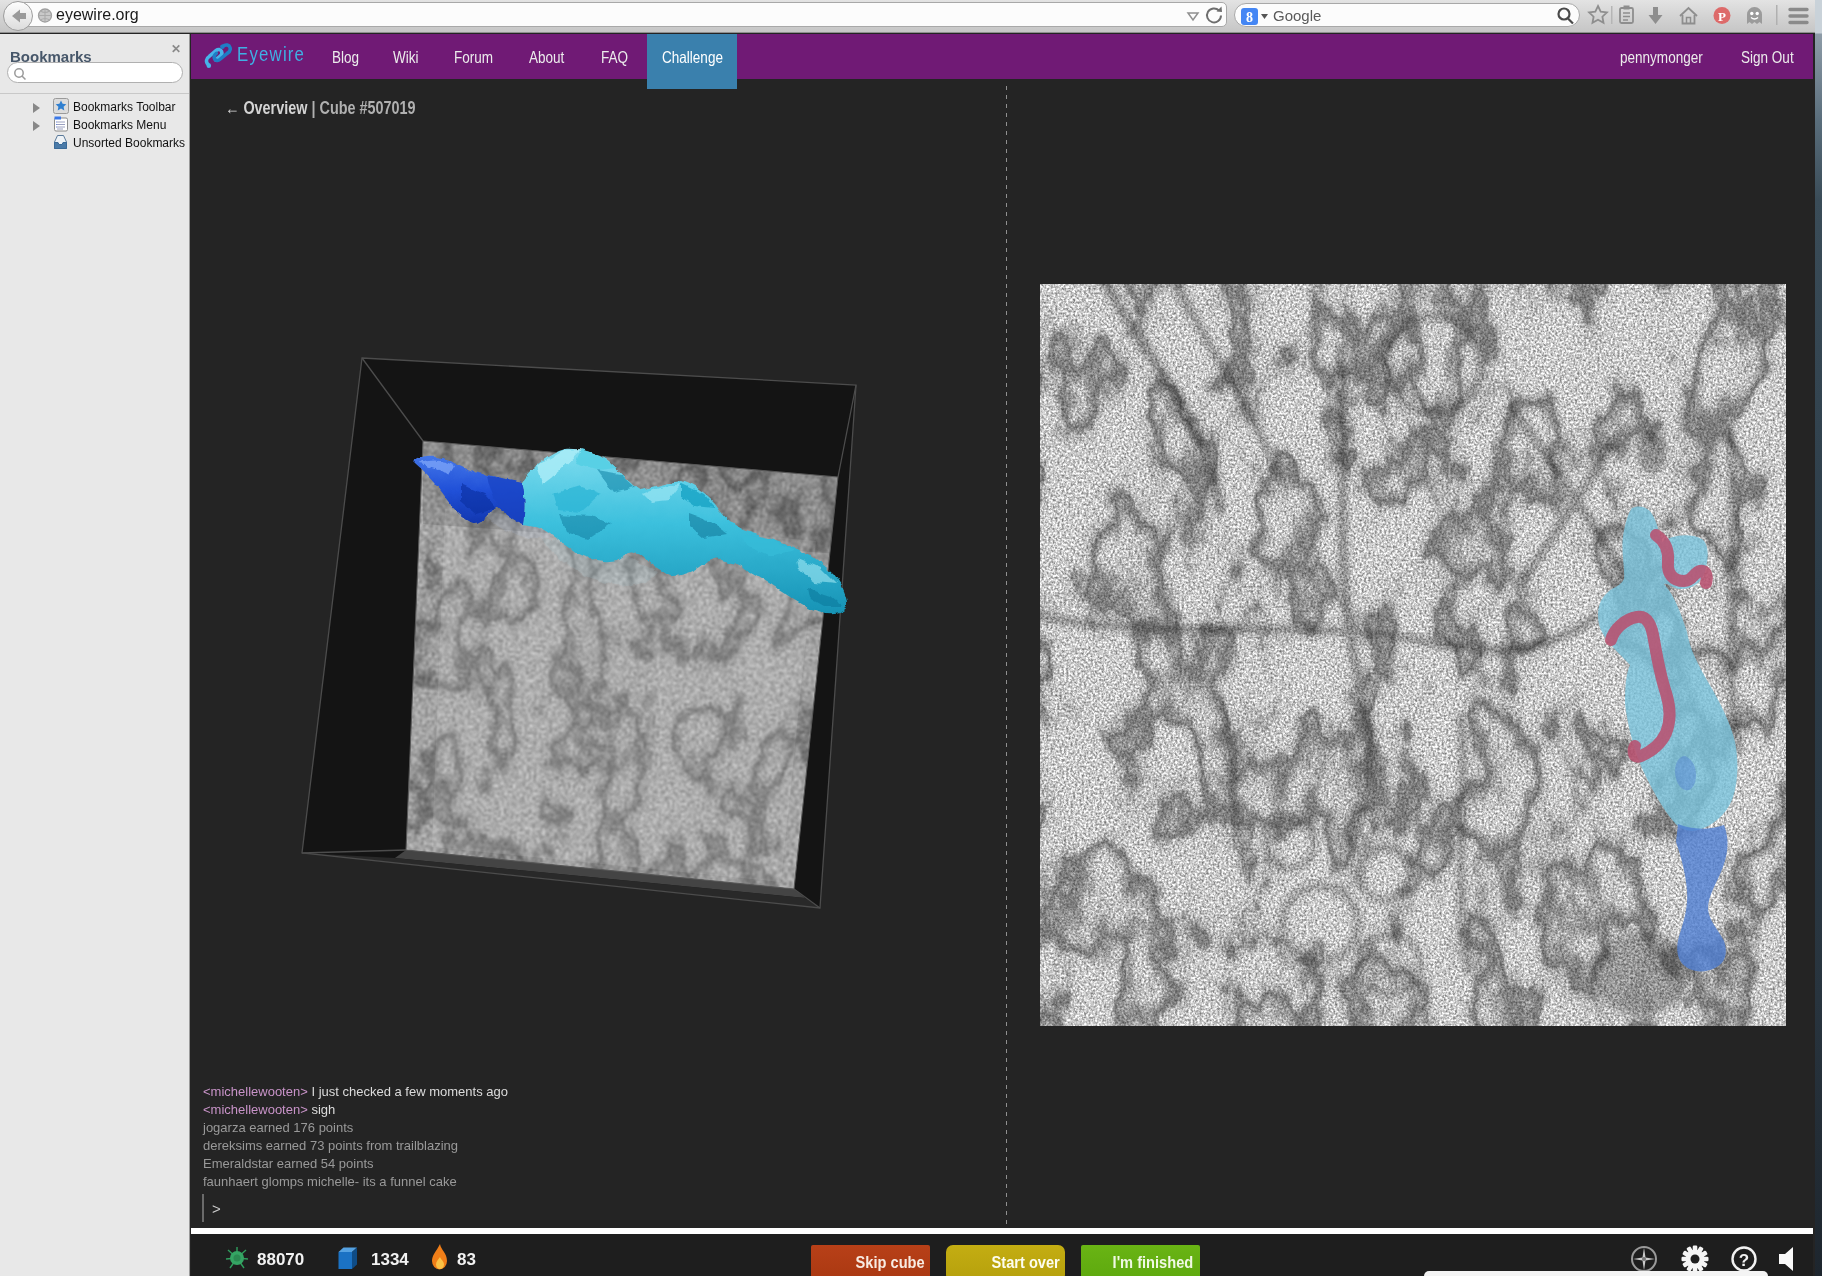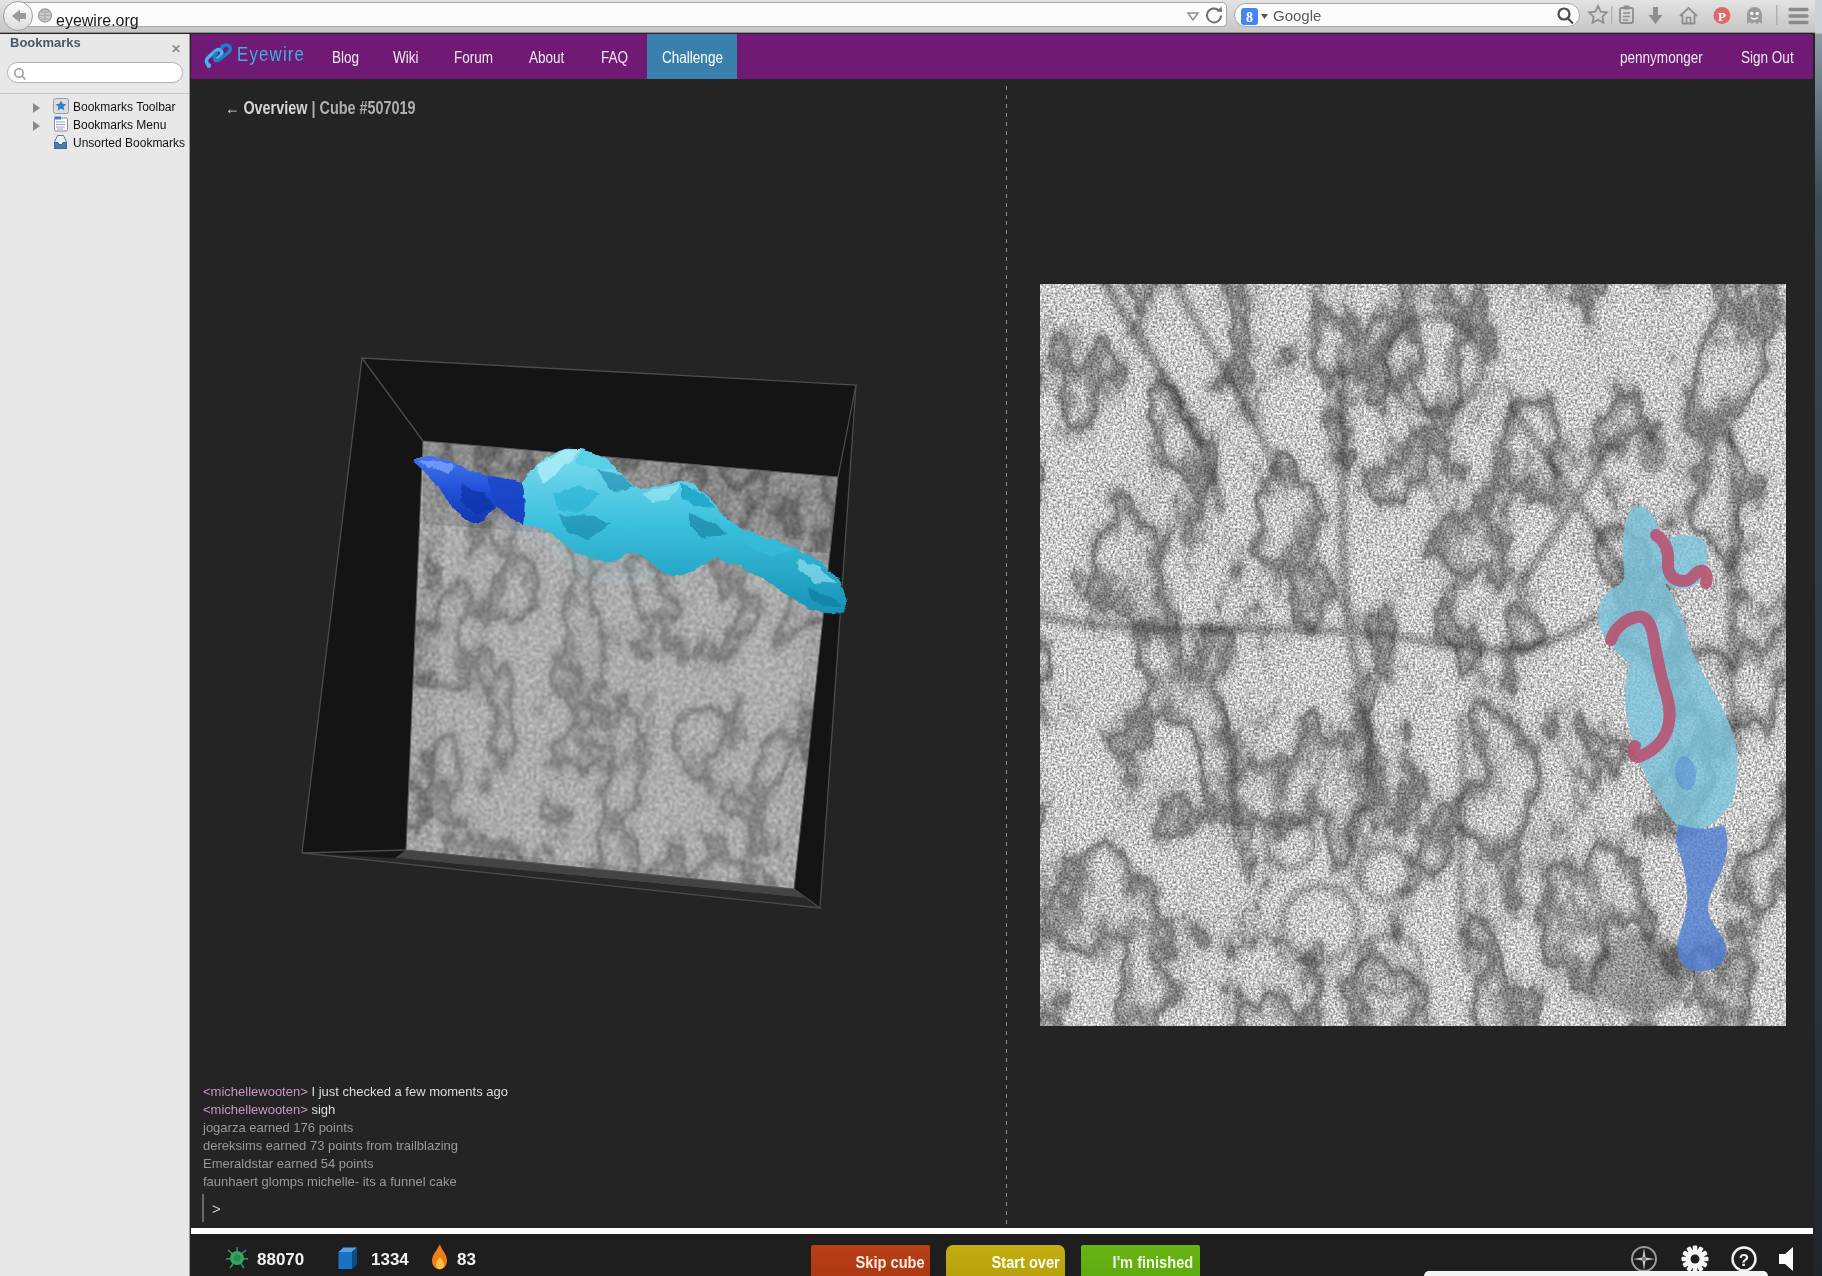--- a/index.html
+++ b/index.html
@@ -14,35 +14,35 @@
   background:linear-gradient(#fdfdfd,#dcdcdc); border:1px solid #9d9d9d; }
 #urlbar { position:absolute; left:18px; top:2px; width:1209px; height:25px;
   background:#fcfcfc; border:1px solid #a8a8a8; border-radius:5px; }
 #searchbox { position:absolute; left:1234px; top:3px; width:346px; height:24px;
   background:#fcfcfc; border:1px solid #a8a8a8; border-radius:12px; }
 .tbicon { position:absolute; top:0; }
 
 
 #sidebar { position:absolute; left:0; top:34px; width:190px; height:1242px;
   background:#e8e8e8; border-right:1px solid #9a9a9a; }
-#sbhead { position:absolute; left:10px; top:1px; font-size:13px; font-weight:bold; color:#47576a; }
+#sbhead { position:absolute; left:10px; top:14px; font-size:15px; font-weight:bold; color:#47576a; }
 #sbclose { position:absolute; right:8px; top:8px; color:#8a8a8a; font-size:12px; font-weight:bold; }
 #sbsearch { position:absolute; left:7px; top:28px; width:176px; height:21px; background:#fff;
   border:1px solid #b0b0b0; border-radius:11px; }
 #sbsep { position:absolute; left:0; top:59px; width:100%; height:1px; background:#c8c8c8; }
 .sbrow { position:absolute; left:0; width:100%; height:18px; font-size:12px; color:#111;margin-left:32px; }
 .sbrow .lbl { position:absolute; left:41px; top:2px; }
 .tri { position:absolute; left:1px; top:5px; width:0; height:0; border-left:7px solid #888; border-top:5px solid transparent; border-bottom:5px solid transparent; }
 
 
 #app { position:absolute; left:191px; top:34px; width:1622px; height:1242px; background:#242424; }
 #nav { position:absolute; left:0; top:0; width:1622px; height:45px; background:#701a75; }
 .navlink { position:absolute; top:14px; font-size:16.5px; color:#ececec; white-space:nowrap;
   display:inline-block; transform:scaleX(0.82); transform-origin:0 50%; }
-#challenge { position:absolute; left:456px; top:0; width:90px; height:45px; background:#3a80ad; }
+#challenge { position:absolute; left:456px; top:0; width:90px; height:55px; background:#3a80ad; }
 #challenge span { position:absolute; left:15px; top:14px; font-size:16.5px; color:#fff; white-space:nowrap;
   display:inline-block; transform:scaleX(0.82); transform-origin:0 50%; }
 #crumb { position:absolute; left:34px; top:64px; font-size:18px; font-weight:bold; color:#d4d4d4; white-space:nowrap;
   display:inline-block; transform:scaleX(0.80); transform-origin:0 50%; }
 #crumb .dim { color:#b0b0b0; }
 #divider { position:absolute; left:815px; top:52px; width:1px; height:1152px;
   background:repeating-linear-gradient(to bottom, #909090 0 4px, transparent 4px 9px); }
 
 
 #chat { position:absolute; left:12px; top:1049px; font-size:13px; line-height:18px; color:#999; }
@@ -123,21 +123,21 @@
       <path d="M1747 24 v-9.5 a7.5 7.5 0 0 1 15 0 V24 l-2.5 -2 -2.5 2 -2.5 -2 -2.5 2 -2.5 -2 z" fill="#9b9b9b"></path>
       <circle cx="1751.8" cy="13.5" r="1.7" fill="#fff"></circle>
       <circle cx="1757.2" cy="13.5" r="1.7" fill="#fff"></circle>
       <path d="M1751 17.5 q3.5 3 7 0" stroke="#fff" stroke-width="1.3" fill="none"></path>
       <rect x="1776" y="5" width="1.5" height="20" fill="#b0b0b0"></rect>
 
       <g stroke="#8a8a8a" stroke-width="3.4" stroke-linecap="round">
         <path d="M1790 9.5 h17 M1790 16 h17 M1790 22.5 h17"></path>
       </g>
     </svg>
-    <span style="position:absolute;left:56px;top:12px;font-size:16px;color:#1a1a1a;">eyewire.org</span>
+    <span style="position:absolute;left:56px;top:6px;font-size:16px;color:#1a1a1a;">eyewire.org</span>
     </div>
 
   <div id="sidebar">
     <div id="sbhead">Bookmarks</div>
     <div id="sbclose">✕</div>
     <div id="sbsearch"></div>
     <svg class="abs" style="left:13px;top:33px" width="14" height="14" viewBox="0 0 14 14">
       <circle cx="6" cy="6" r="4.2" fill="none" stroke="#9a9a9a" stroke-width="1.5"></circle>
       <path d="M9 9 L12.5 12.5" stroke="#9a9a9a" stroke-width="1.5"></path>
     </svg>

